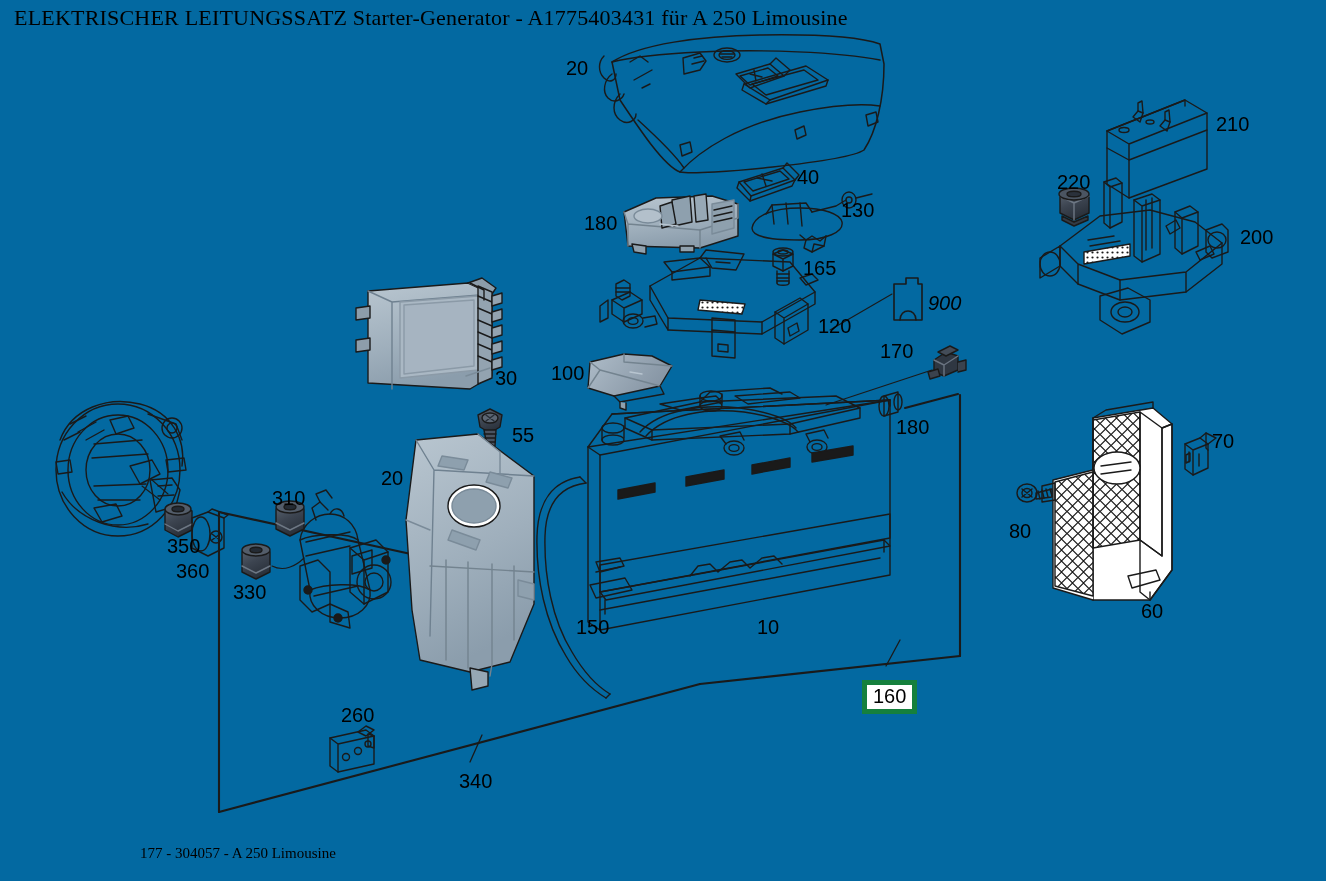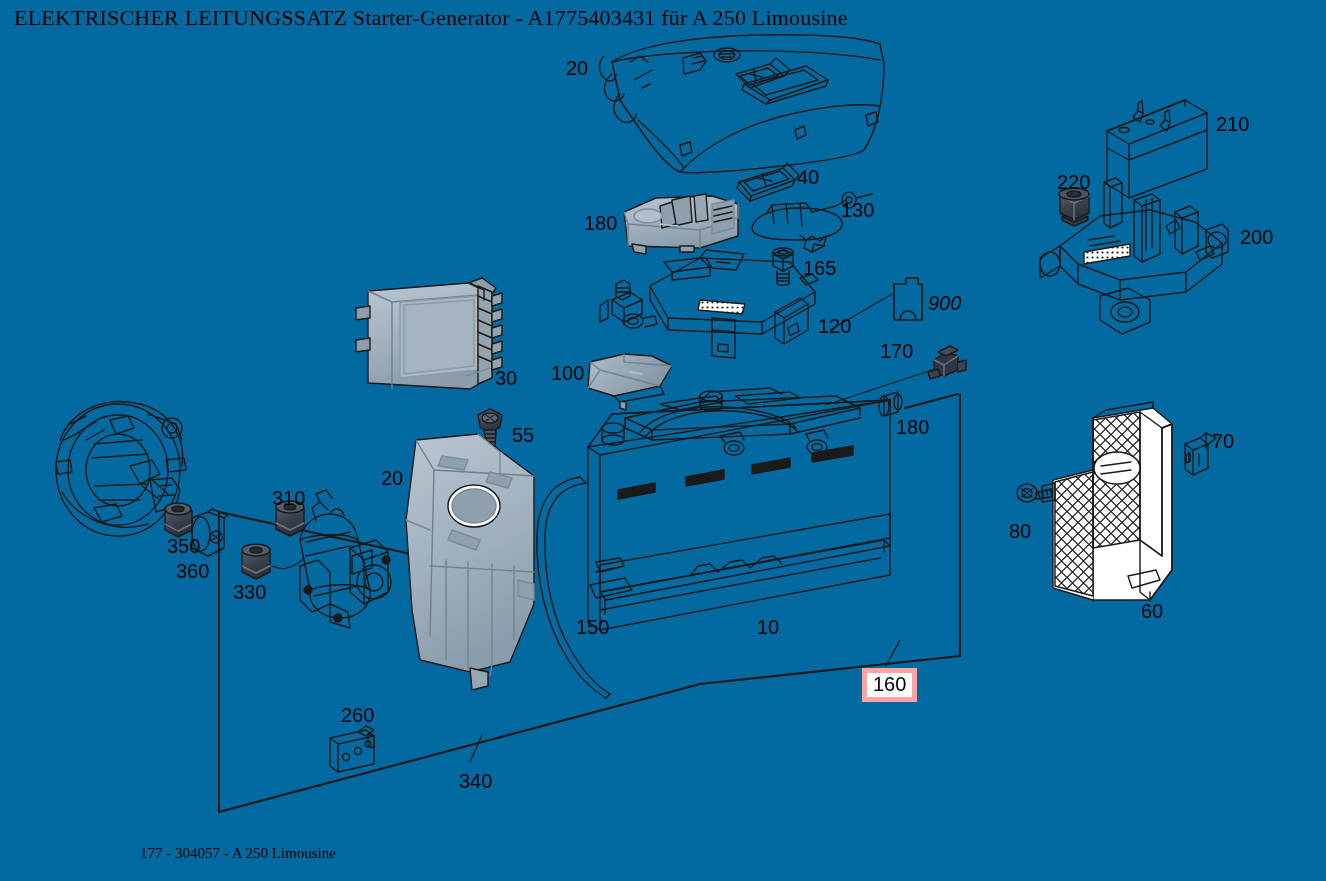--- a/index.html
+++ b/index.html
@@ -22,23 +22,24 @@
 
   .lbl{
     position:absolute;
     font-family:"Liberation Sans",sans-serif;
     font-size:20px;color:#000;
     white-space:nowrap;line-height:1;
     user-select:none;
   }
   #lbl-160{
     background:#ffffff;
-    border:5px solid #fca5a5;
+    border:5px solid #15803d;
     padding:1px 6px 3px 6px;
     line-height:1.0;
+    margin-top:12px;
   }
 </style>
 </head>
 <body>
 
 <div id="page">
 
   <div id="title">ELEKTRISCHER LEITUNGSSATZ Starter-Generator - A1775403431 für A 250 Limousine</div>
 
   <svg id="canvas" viewBox="0 0 1326 881" xmlns="http://www.w3.org/2000/svg">

